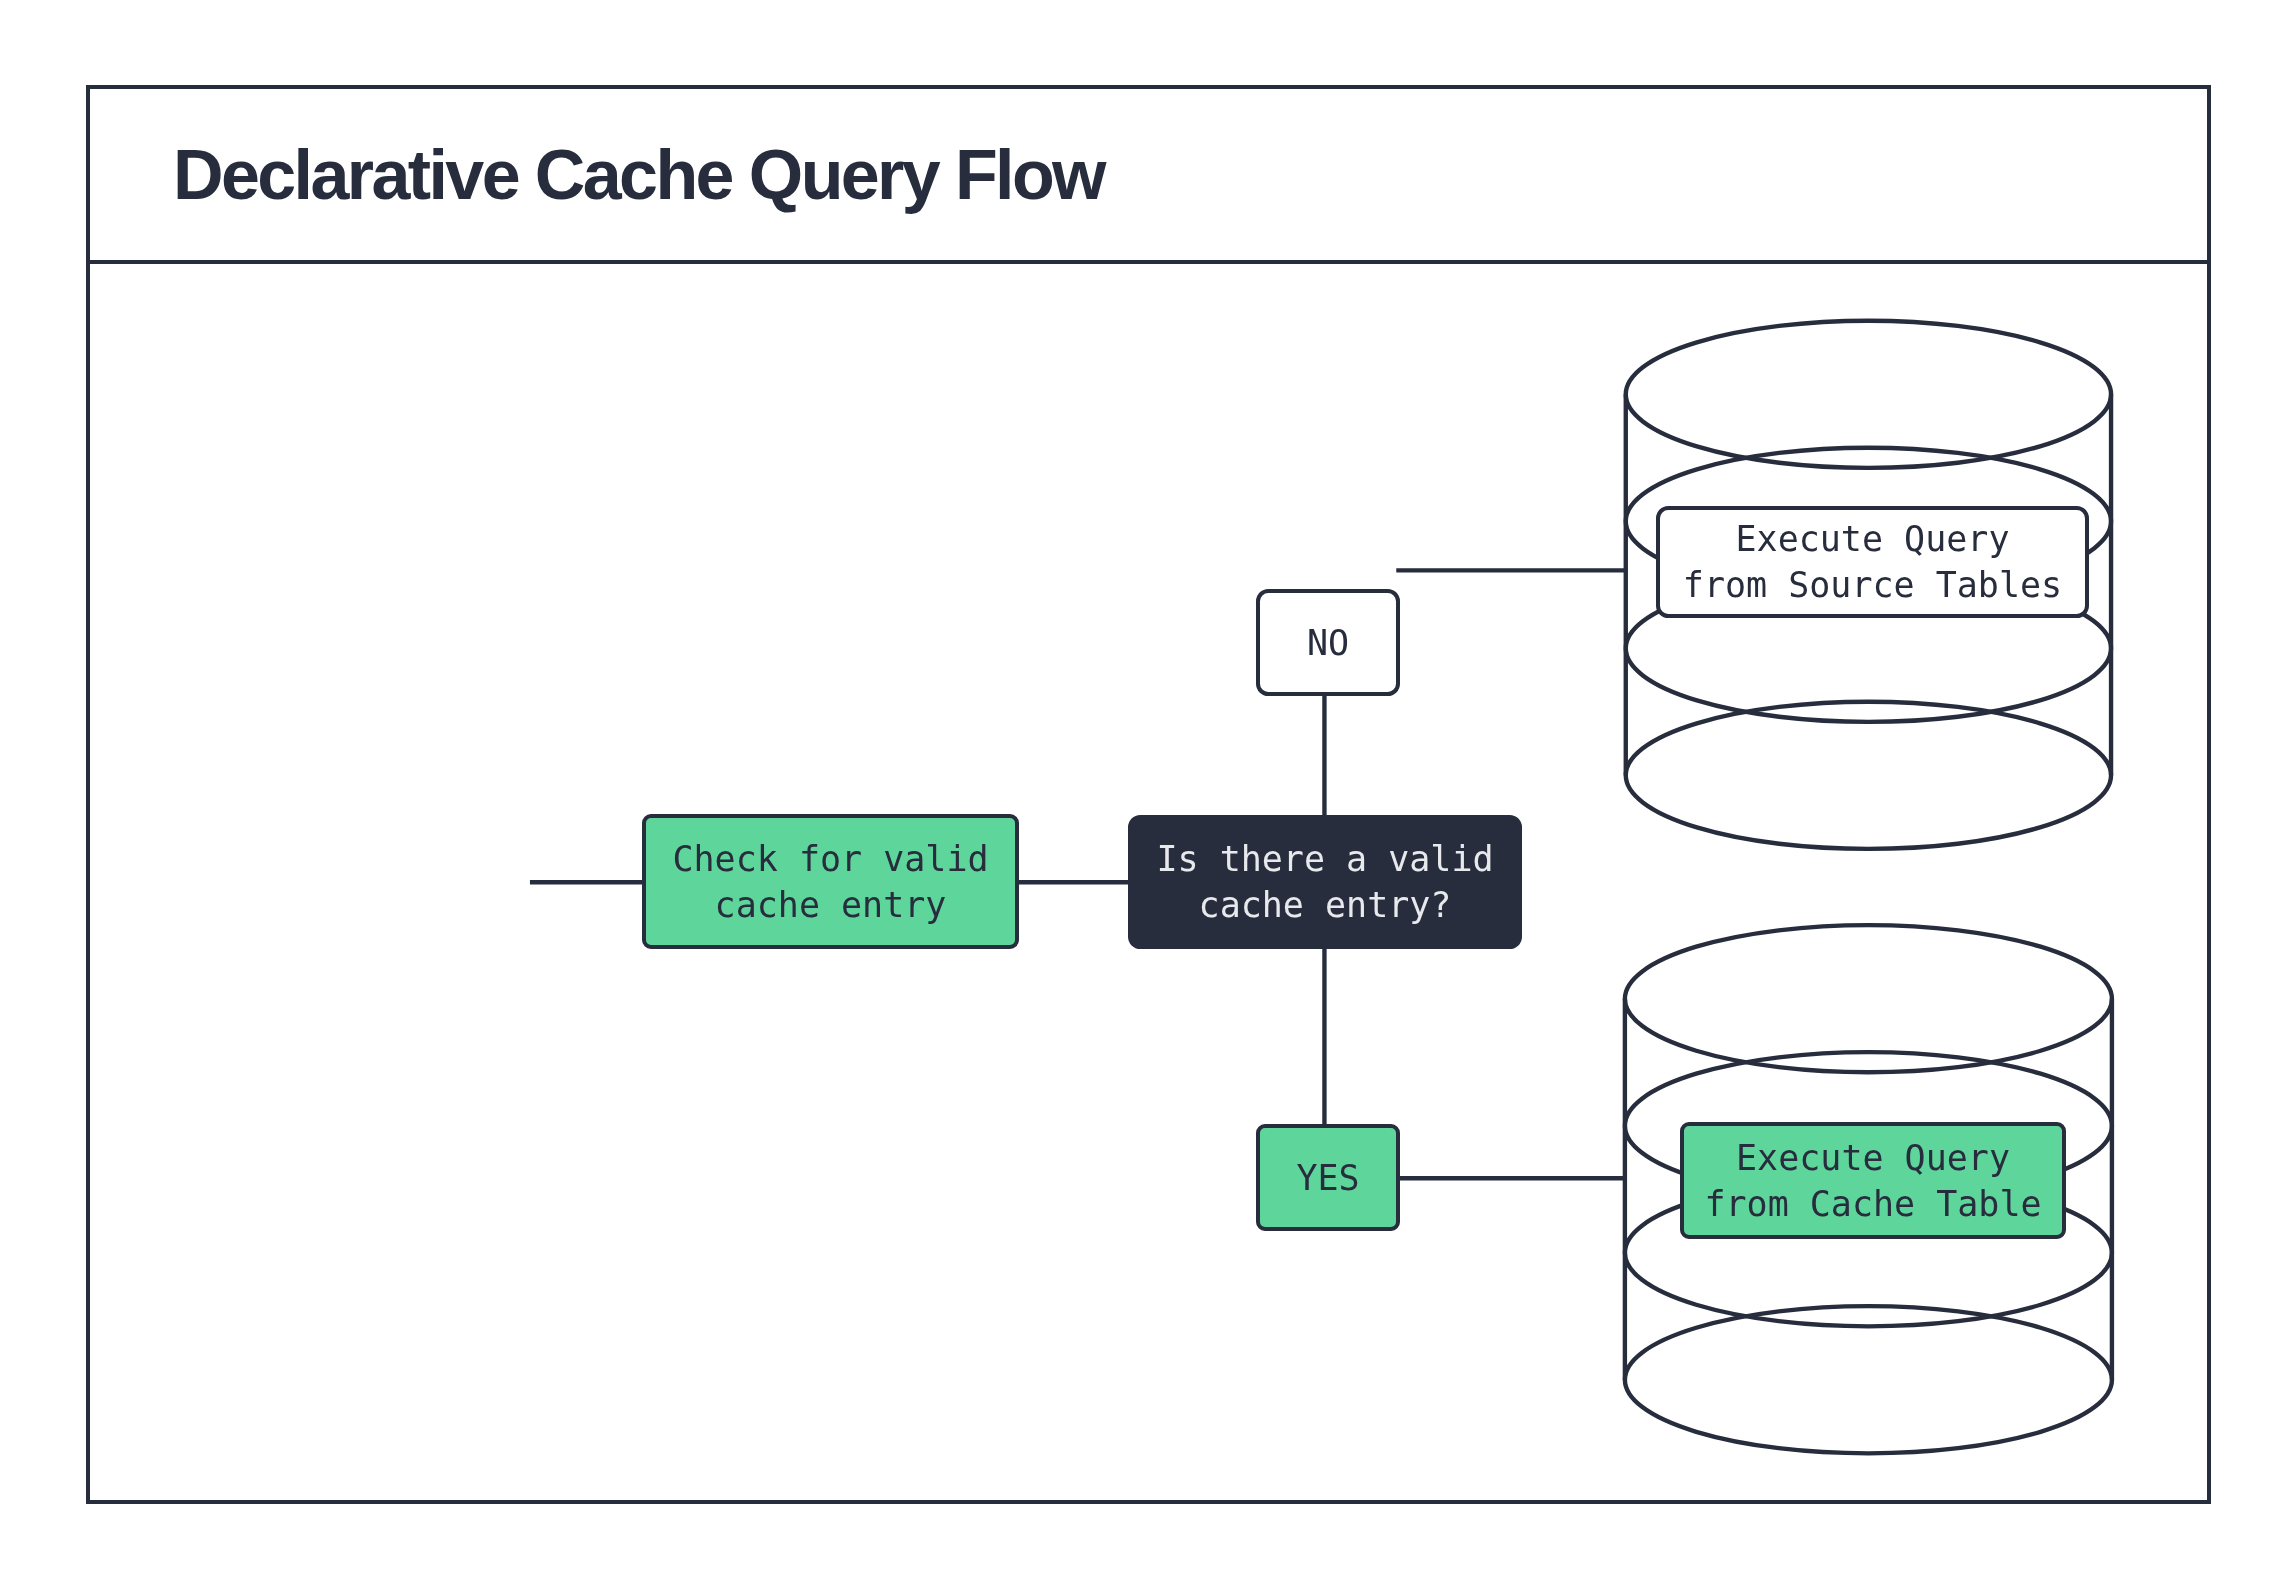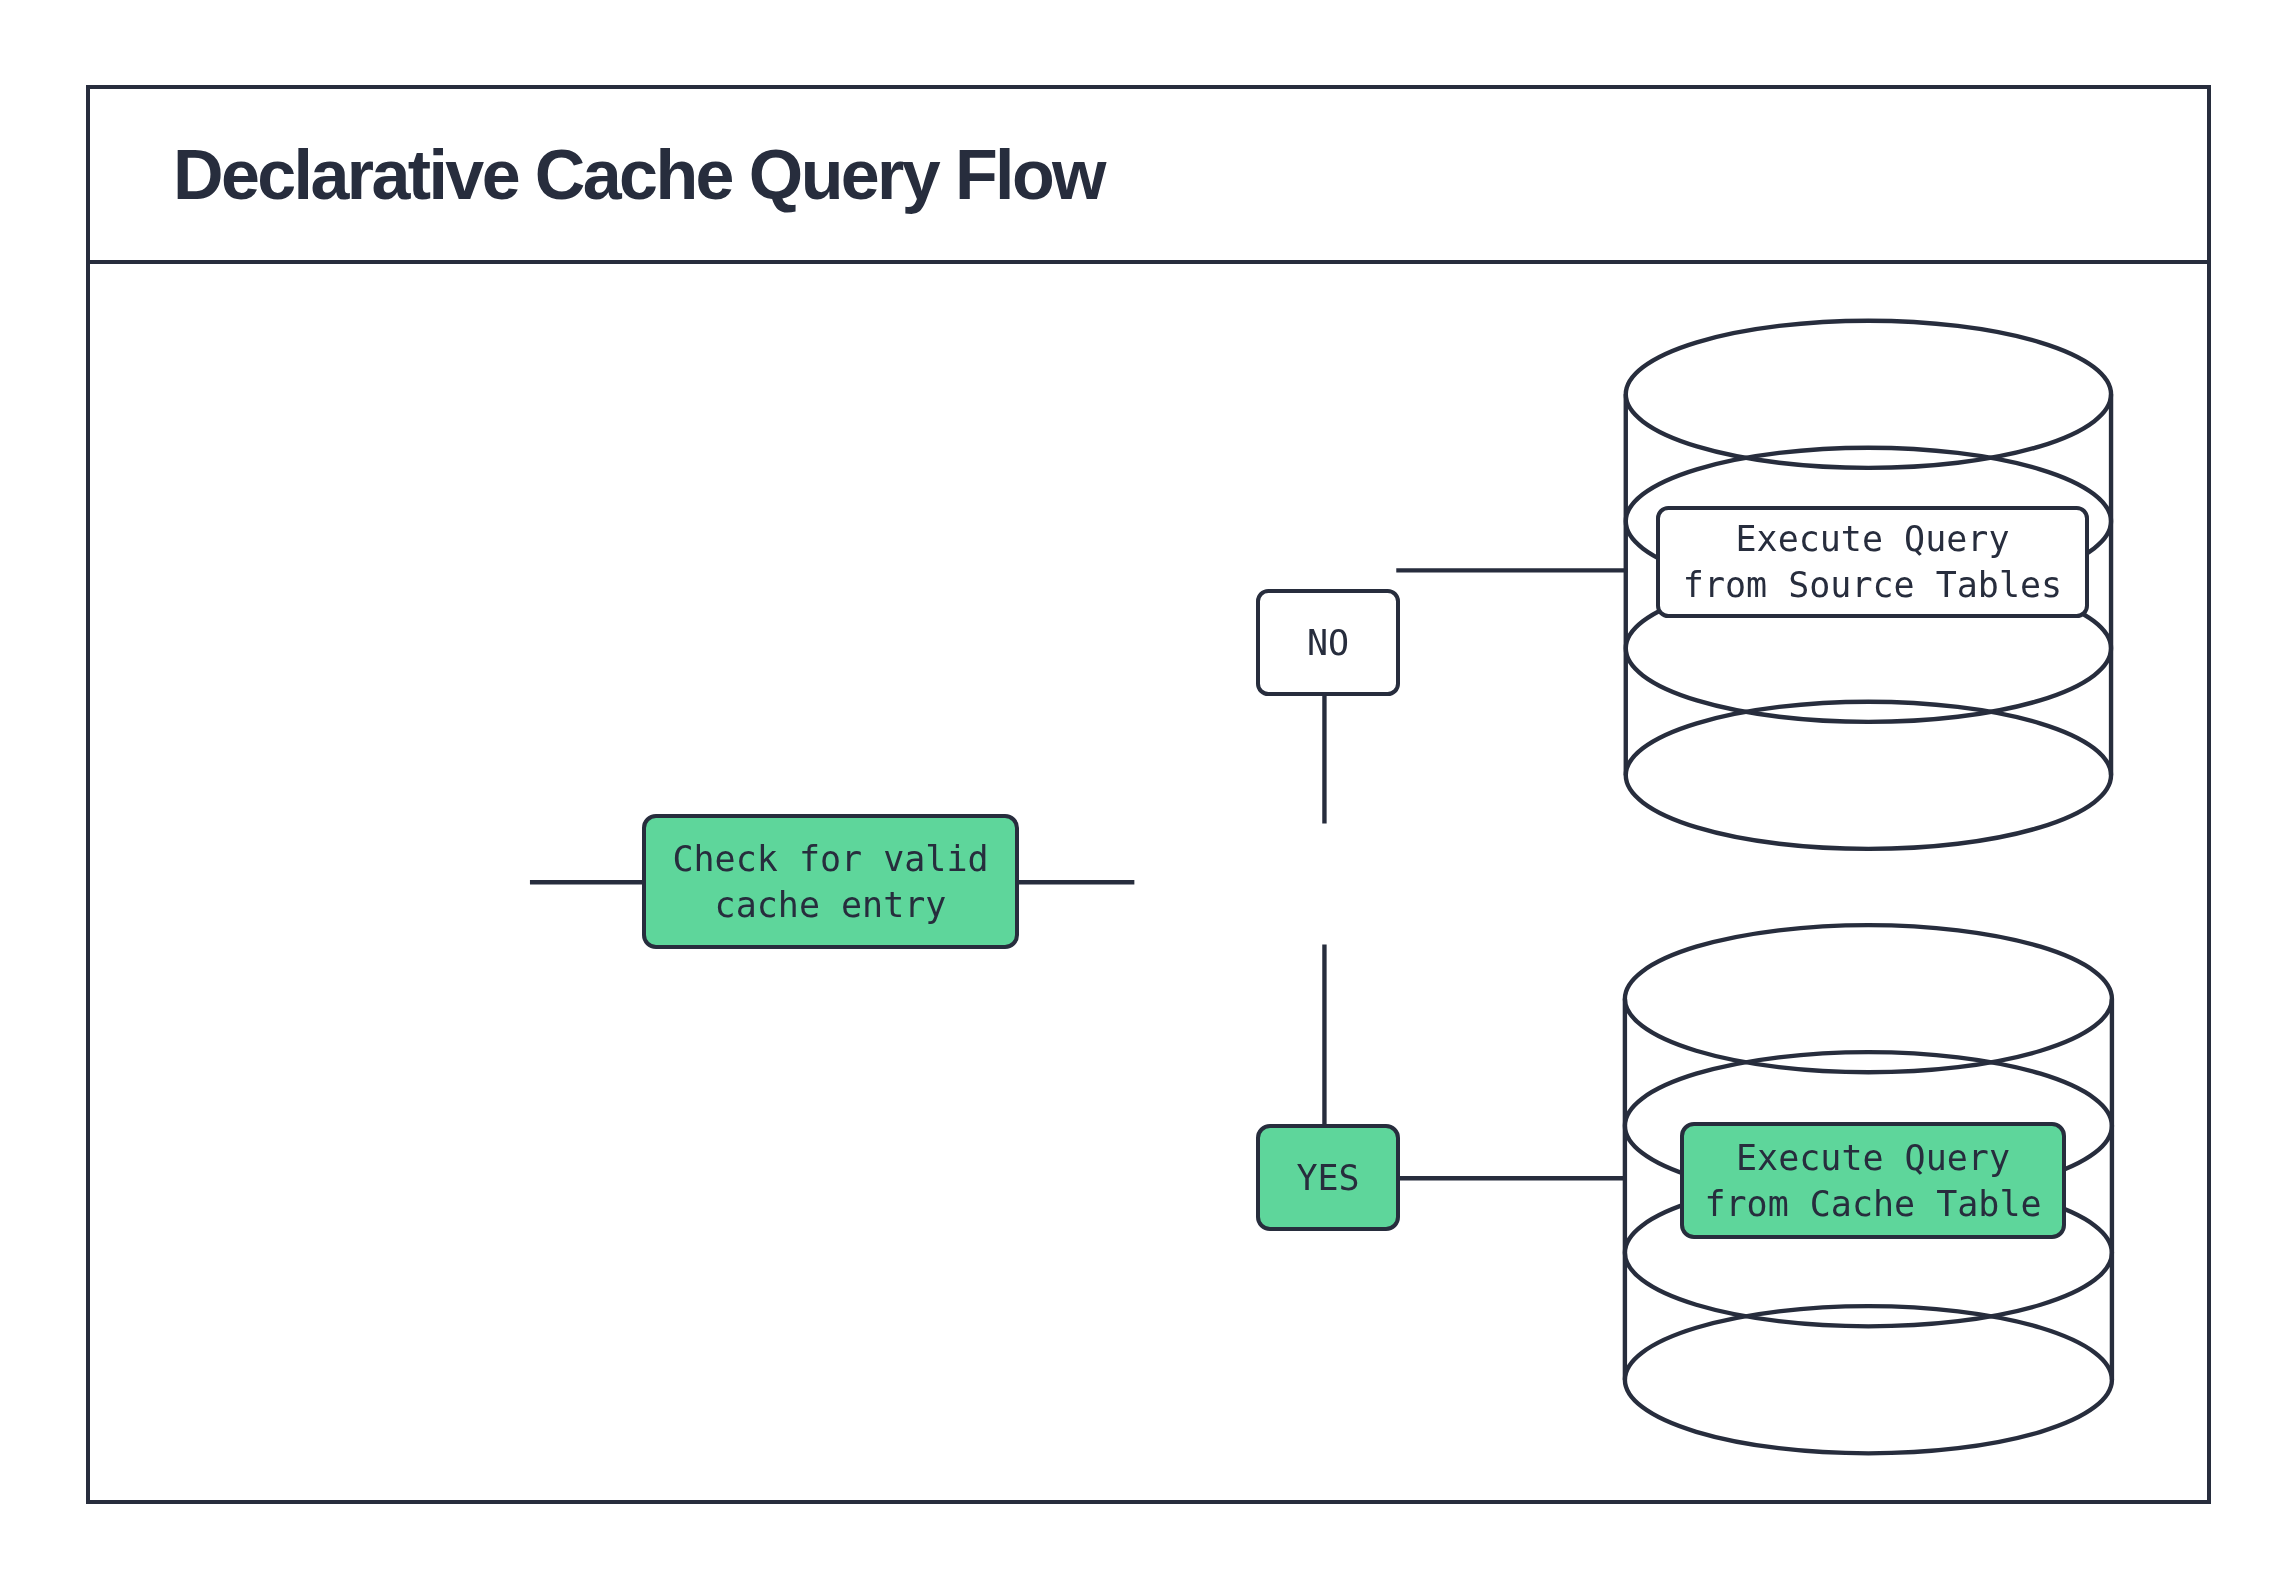--- a/index.html
+++ b/index.html
@@ -57,21 +57,21 @@
     justify-content: center;
     text-align: center;
     white-space: pre-line;
     font-family: "DejaVu Sans Mono", "Liberation Mono", monospace;
     font-size: 35px;
     line-height: 46px;
     color: #272d3d;
   }
   .node.dark  { background: #272d3d; color: #ffffff; border-radius: 12.3px; }
   .node.dark.muted-text { color: #e8e9ec; }
-  .node.green { background: #5ed69b; border: 4.4px solid #272d3d; border-radius: 14px; }
+  .node.green { background: #5ed69b; border: 4.4px solid #272d3d; border-radius: 9px; }
   .node.light { background: #ffffff; border: 4.4px solid #272d3d; border-radius: 12.3px; }
 
   .node-query-request { left: 175px;  top: 826px;  width: 357px; height: 98px; }
   .node-check-cache   { left: 642px;  top: 814px;  width: 377px; height: 135px; }
   .node-decision      { left: 1128px; top: 815px;  width: 394px; height: 134px; }
   .node-no            { left: 1256px; top: 545px;  width: 144px; height: 107px; border-radius: 10.5px; margin-top: 44px; }
   .node-yes           { left: 1256px; top: 1124px; width: 144px; height: 107px; border-radius: 10.5px; }
   .node-source-db     { left: 1656px; top: 506px;  width: 433px; height: 112px; border-width: 3.5px; }
   .node-cache-db      { left: 1680px; top: 1122px; width: 386px; height: 117px; border-width: 3.5px; }
 </style>
@@ -111,20 +111,22 @@
       <ellipse class="stroke" cx="2133" cy="1575" rx="278" ry="84"></ellipse>
       <line class="stroke" x1="1855" y1="1140" x2="1855" y2="1575"></line>
       <line class="stroke" x1="2411" y1="1140" x2="2411" y2="1575"></line>
     </g>
   </svg>
 
 
   <div class="node green node-check-cache">Check for valid
 cache entry</div>
 
+  <div class="node dark muted-text node-decision">Is there a valid
+cache entry?</div>
 
   <div class="node light node-no">NO</div>
 
   <div class="node green node-yes">YES</div>
 
   <div class="node light node-source-db">Execute Query
 from Source Tables</div>
 
   <div class="node green node-cache-db">Execute Query
 from Cache Table</div>

